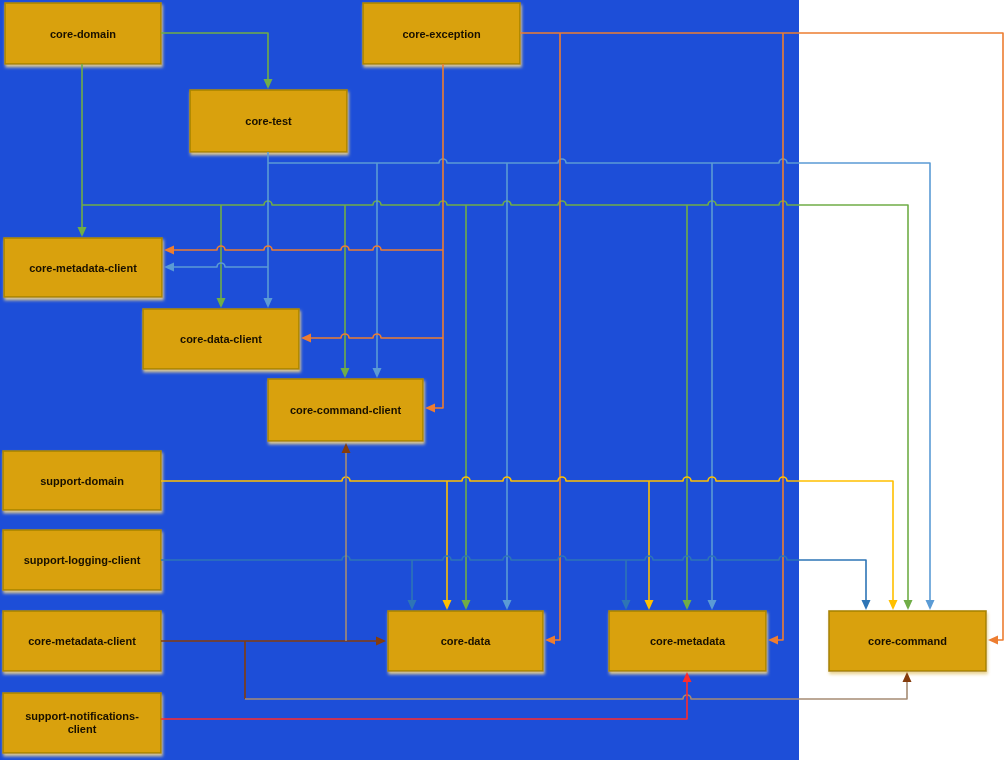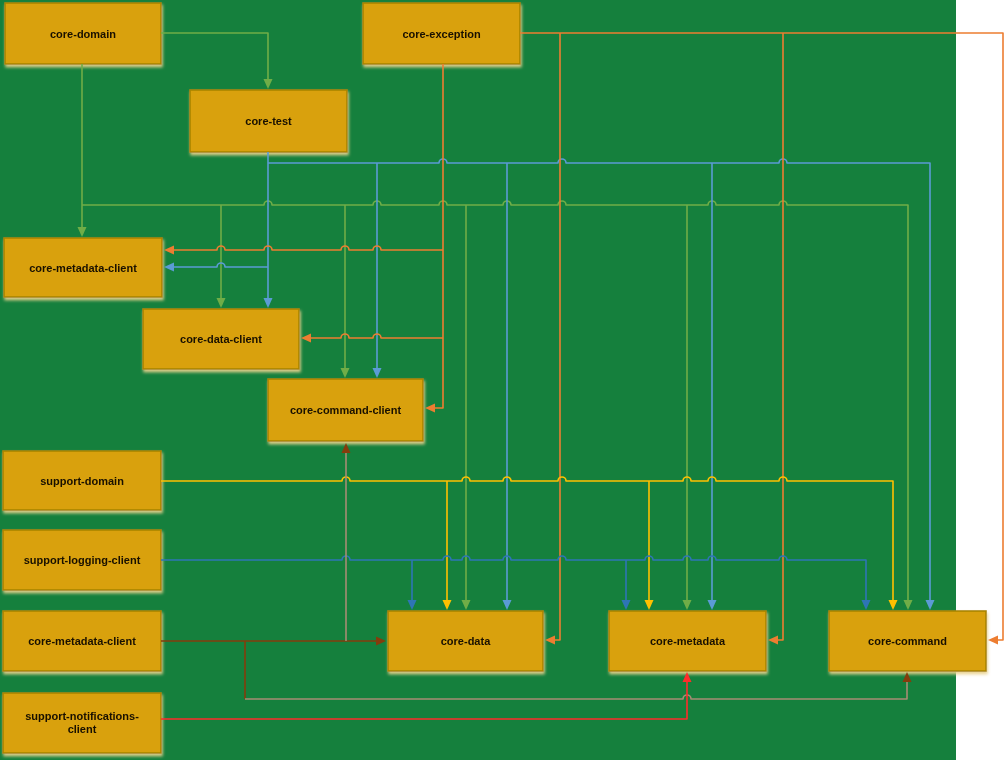--- a/index.html
+++ b/index.html
@@ -1,17 +1,17 @@
 <!DOCTYPE html>
 <html><head>
 <meta charset="utf-8">
 <style>
   html,body{margin:0;padding:0;background:#ffffff;}
   body{width:1006px;height:760px;font-family:"Liberation Sans",sans-serif;overflow:hidden;}
-  #canvas{position:relative;width:956px;height:760px;background:#15803d;}
+  #canvas{position:relative;width:799px;height:760px;background:#1d4ed8;}
   svg{display:block;}
   .node-rect{stroke-width:1.6;}
   .node-label{font-family:"Liberation Sans",sans-serif;font-size:11px;font-weight:bold;fill:#191000;text-anchor:middle;}
   .edge{fill:none;stroke-width:1.6;stroke-linejoin:round;stroke-linecap:butt;}
   .arrow-head{stroke:none;}
 </style>
 </head>
 <body>
 
 <div id="canvas">

